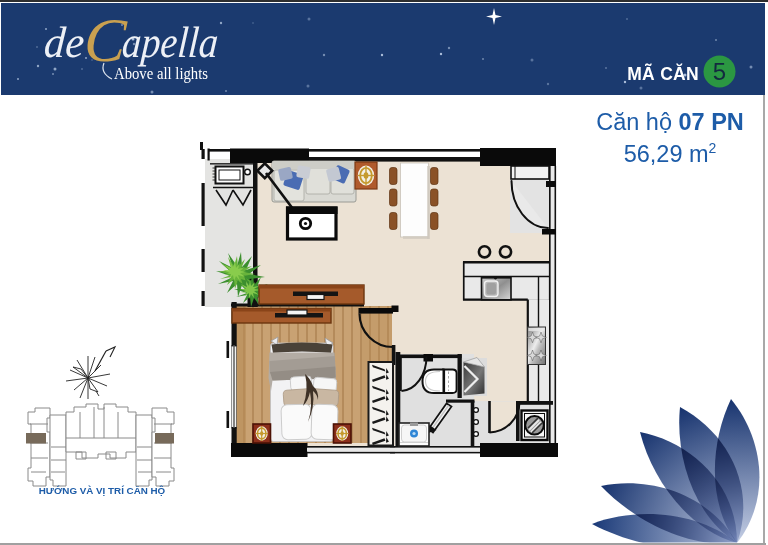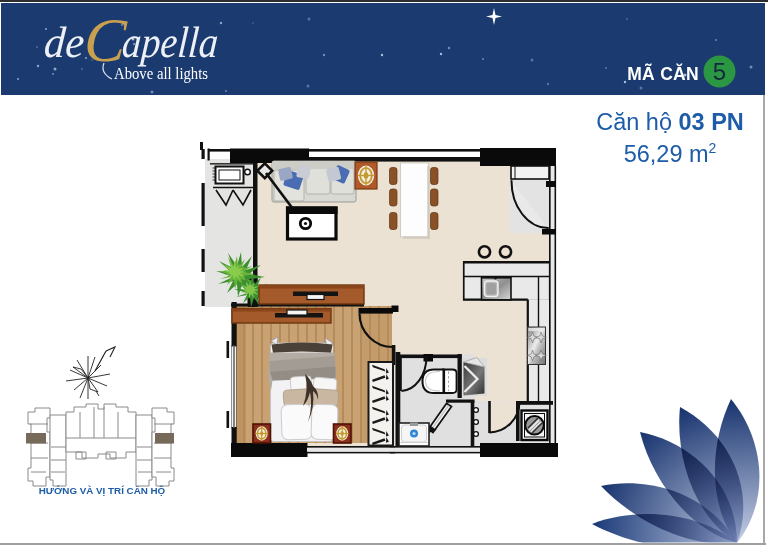--- a/index.html
+++ b/index.html
@@ -71,21 +71,21 @@
 
 <text x="698" y="77" font-family="Liberation Sans" font-weight="bold" font-size="17.5" fill="#ffffff" letter-spacing="0.3" text-anchor="end">MÃ CĂN</text>
 
 <circle cx="718.5" cy="68.5" r="16" fill="#2b9742"></circle>
 <text x="718.5" y="77" font-family="Liberation Sans" font-size="24" fill="#13293f" text-anchor="middle">5</text>
 </svg>
 </div>
 
 <div class="abs" style="left:570px;top:109px;width:200px;text-align:center;color:#1d5ca8;">
 
-<div style="font-size:23.5px;">Căn hộ <b>03 PN</b></div>
+<div style="font-size:23.5px;">Căn hộ <b>07 PN</b></div>
 
 <div style="font-size:23.5px;margin-top:4px;">56,29 m<sup style="font-size:14px;">2</sup></div>
 </div>
 
 <svg class="abs" style="left:0;top:0;" width="768" height="545" viewBox="0 0 768 545">
 
 <defs>
 <linearGradient id="steel" x1="0" y1="0" x2="1" y2="1">
 <stop offset="0" stop-color="#c8c8c8"></stop>
         <stop offset="0.5" stop-color="#8f8f8f"></stop>

